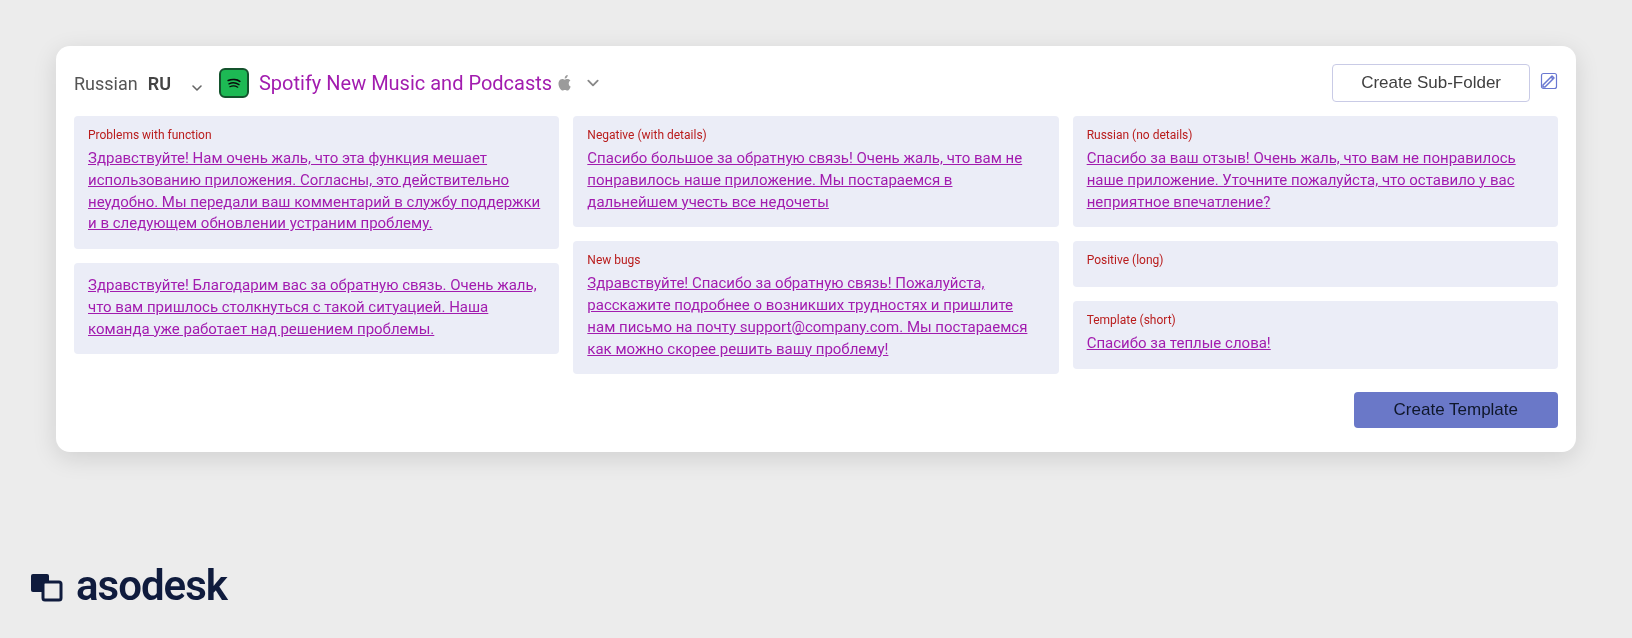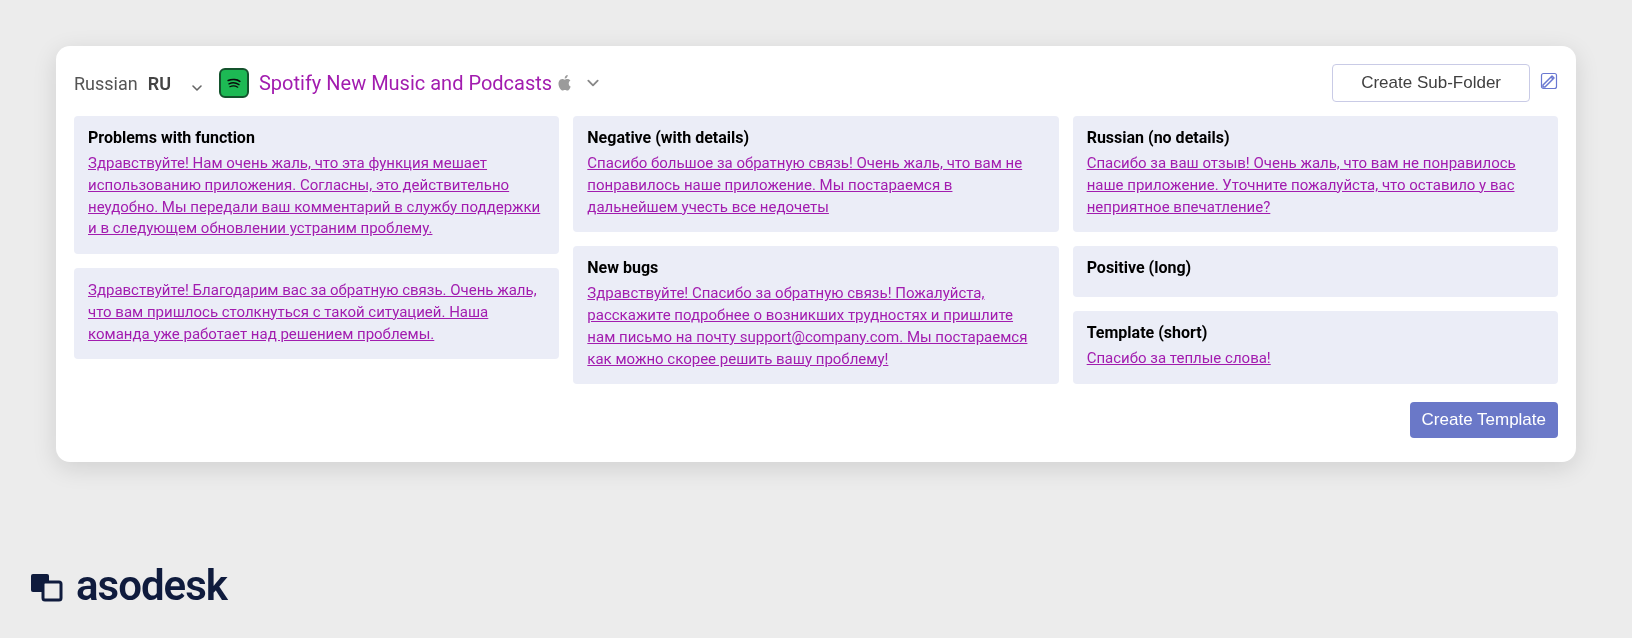--- a/index.html
+++ b/index.html
@@ -90,42 +90,42 @@
     padding: 0 4px;
     align-items: start;
   }
   .col { display: flex; flex-direction: column; gap: 14px; }
   .card {
     background: #ebedf7;
     border-radius: 4px;
     padding: 12px 14px 14px 14px;
   }
   .card-title {
-    font-size: 16px;
-    font-weight: 700;
-    color: #000000;
+    font-size: 12px;
+    font-weight: 400;
+    color: #b91c1c;
     margin-bottom: 6px;
   }
   .card-body {
     font-size: 15px;
     color: #a21caf;
     line-height: 1.45;
     text-decoration: underline;
   }
   .footer-row {
     display: flex;
     justify-content: flex-end;
     padding: 18px 4px 0 4px;
   }
   .create-template {
     background: #6a78c8;
-    color: #ffffff;
+    color: #0f172a;
     border: none;
     font-size: 17px;
-    padding: 8px 12px;
+    padding: 8px 40px;
     border-radius: 4px;
     cursor: pointer;
   }
 
   .brand {
     position: absolute;
     left: 28px;
     bottom: 28px;
     display: flex;
     align-items: center;

